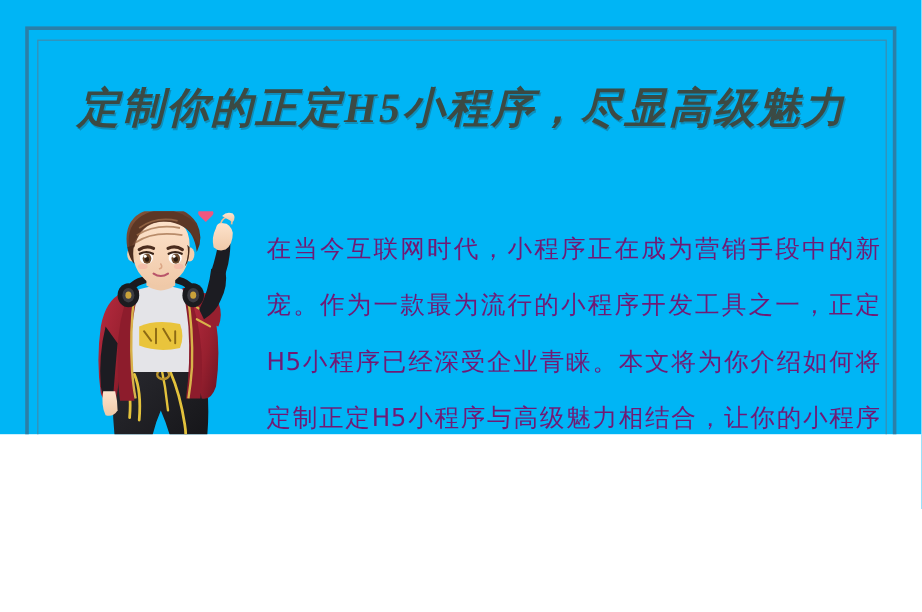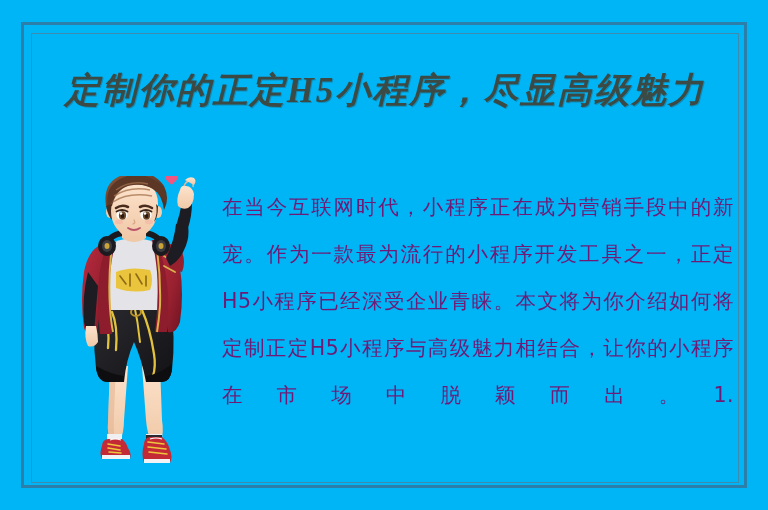--- a/index.html
+++ b/index.html
@@ -6,21 +6,21 @@
     margin: 0;
     padding: 0;
     background: #ffffff;
   }
   body {
     font-family: "Liberation Sans", sans-serif;
   }
   .poster {
     position: relative;
     width: 768px;
-    height: 510px;
+    height: 362px;
     background: #00b5f5;
     overflow: hidden;
   }
   
   .frame-outer {
     position: absolute;
     left: 21px;
     top: 22px;
     width: 726px;
     height: 466px;

